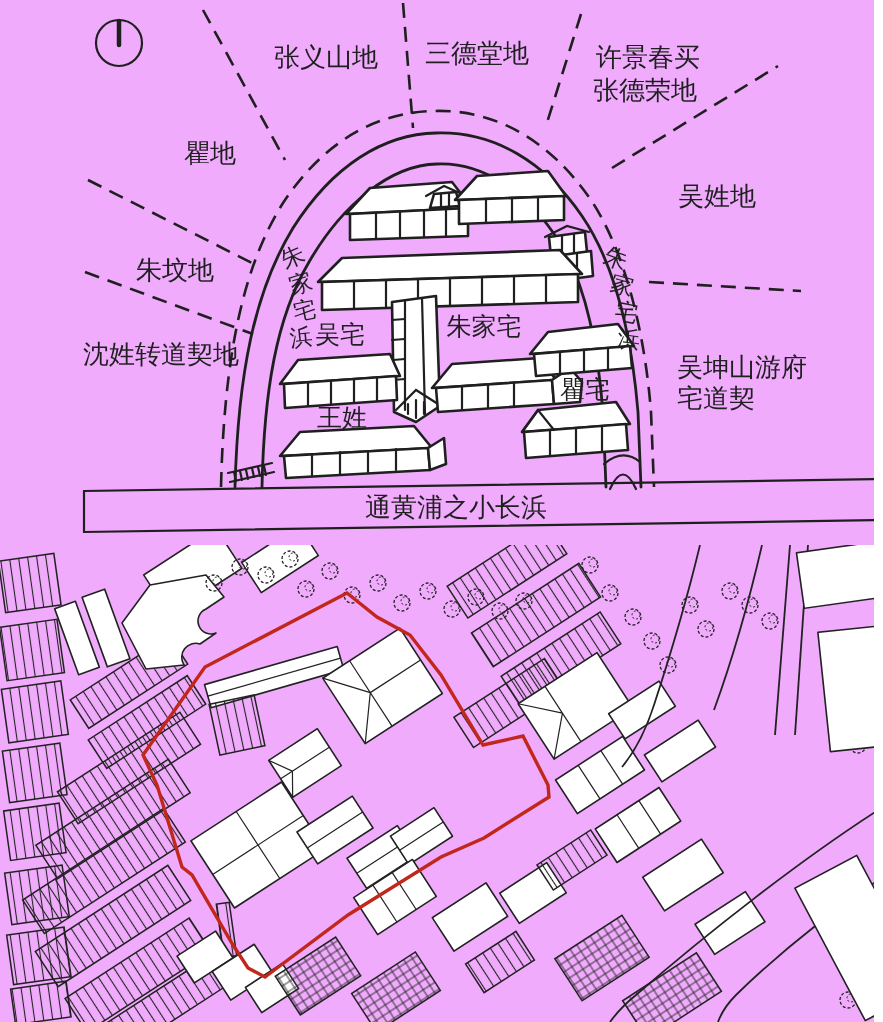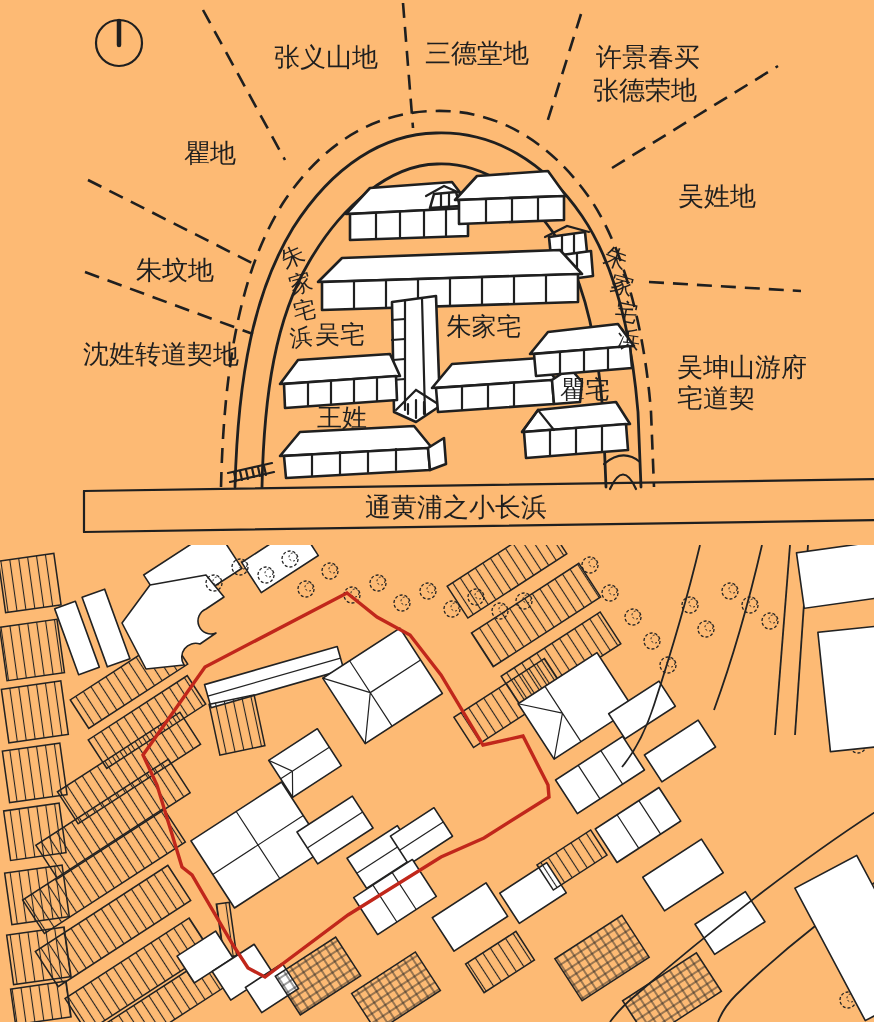--- a/index.html
+++ b/index.html
@@ -1,16 +1,16 @@
 <!DOCTYPE html>
 <html><head>
 <meta charset="utf-8">
 <style>
   html,body{margin:0;padding:0;background:#ffffff;}
-  .page{position:relative;width:874px;height:1022px;background:#fdba74;overflow:hidden;
+  .page{position:relative;width:874px;height:1022px;background:#f0abfc;overflow:hidden;
         font-family:"DejaVu Sans","Liberation Sans",sans-serif;}
   svg{display:block;}
   svg text{fill:#1f1f1f;font-family:"DejaVu Sans","Liberation Sans",sans-serif;font-weight:500;}
   .lbl{font-size:26px;}
   .lbl-sm{font-size:25px;}
   .vchar{font-size:23px;}
   .ink{stroke:#1f1f1f;fill:none;stroke-linecap:round;stroke-linejoin:round;}
   .w2{stroke-width:2.2;} .w3{stroke-width:2.8;}
   .dash{stroke:#1f1f1f;fill:none;stroke-width:2.6;stroke-dasharray:15 9;stroke-linecap:butt;}
   .house{fill:#ffffff;stroke:#1f1f1f;stroke-width:2.6;stroke-linejoin:round;}

